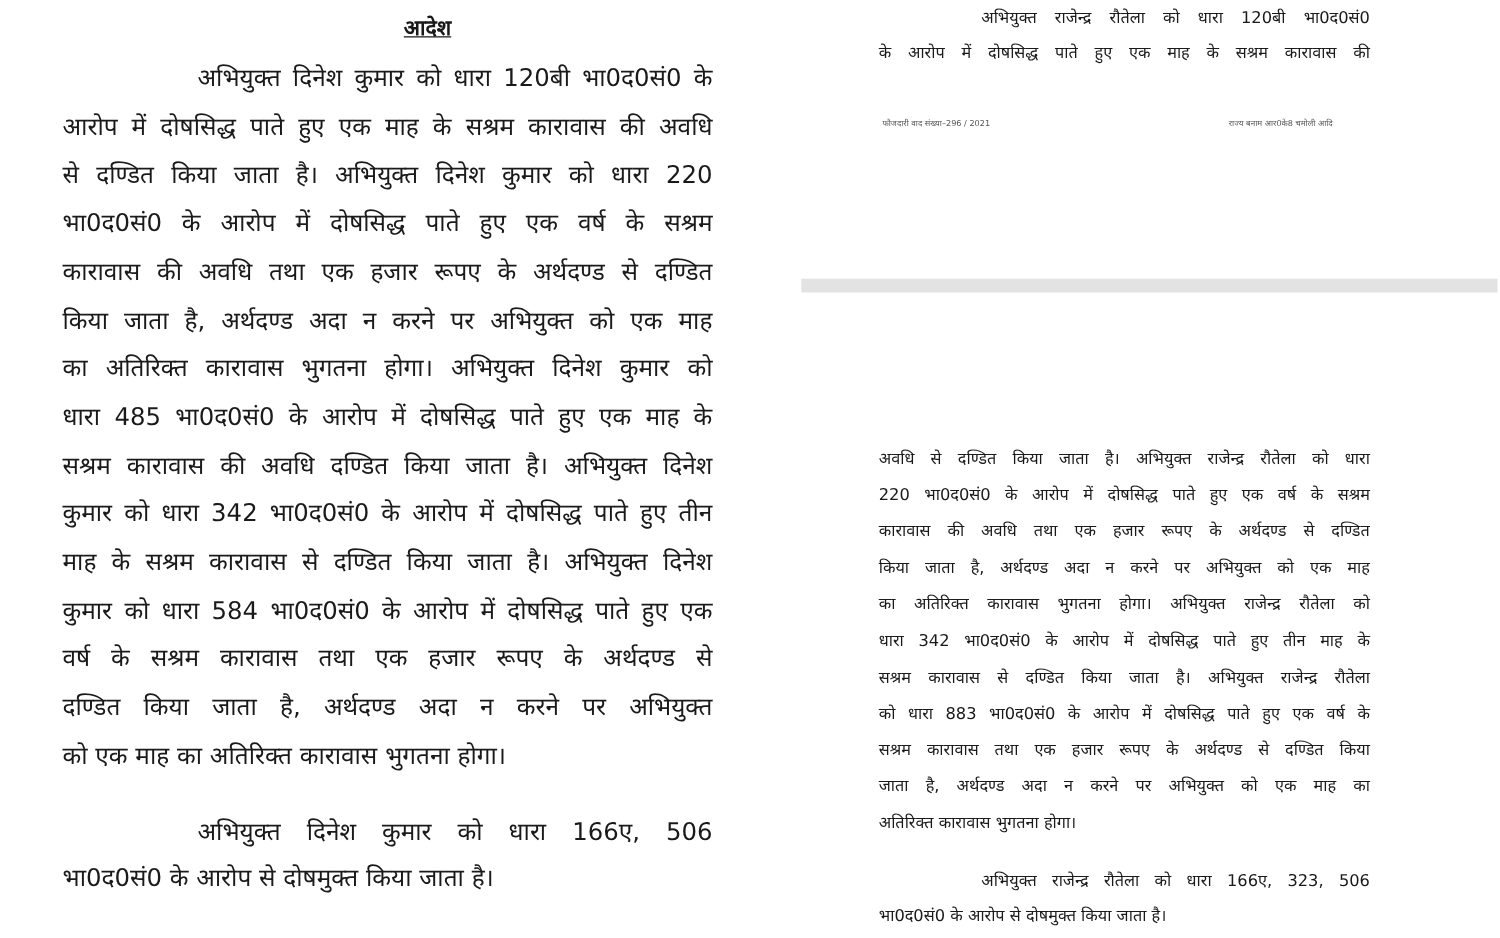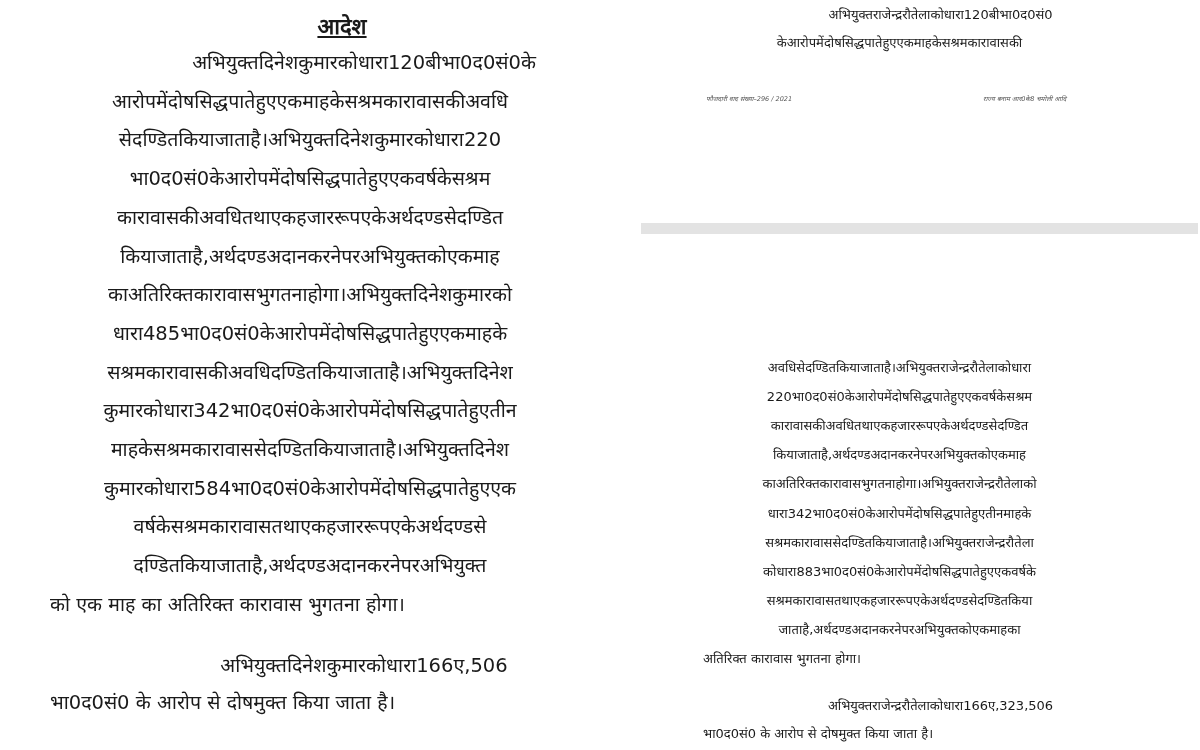--- a/index.html
+++ b/index.html
@@ -12,41 +12,40 @@
   .pane-left {
     position: absolute; left: 0; top: 0; width: 620px; height: 750px;
     background: #ffffff;
   }
   .pane-right {
     position: absolute; left: 641px; top: 0; width: 559px; height: 750px;
     background: #ffffff;
   }
   .heading {
     position: absolute; left: 0; width: 620px; top: 10px;
-    text-align: center; font-size: 22px; font-weight: bold;
+    text-align: center; font-size: 17px; font-weight: bold;
     text-decoration: underline; padding-left: 64px; box-sizing: border-box;
   }
   .line {
     position: absolute; white-space: nowrap;
-    display: flex; justify-content: center;
+    display: flex; justify-content: space-between;
   }
   .left-line { left: 50px; width: 520px; font-size: 19.5px; height: 28px; line-height: 28px; }
   .right-line { left: 62px; width: 393px; font-size: 13px; height: 20px; line-height: 20px; }
   .line.last { justify-content: flex-start; }
   .line.last span { margin-right: 0.32em; }
   .indent-l { padding-left: 108px; box-sizing: border-box; }
   .indent-r { padding-left: 82px; box-sizing: border-box; }
   .sep-band {
     position: absolute; left: 0; top: 223px; width: 557px; height: 11px;
     background: #e3e3e3;
   }
   .footer-left, .footer-right {
     position: absolute; top: 94px; font-size: 6.5px; color: #555;
     white-space: nowrap;
-    font-style: italic;
   }
   .footer-left { left: 65px; }
   .footer-right { left: 342px; }
   .page-num {
     position: absolute; left: 0; width: 518px; top: 326px; text-align: center;
     font-family: "DejaVu Serif", "Liberation Serif", serif; font-size: 13px;
   }
 </style>
 </head>
 <body>

